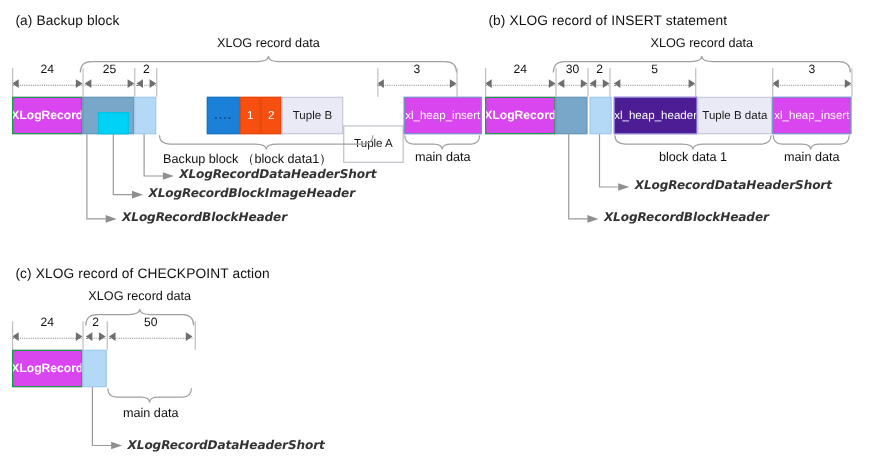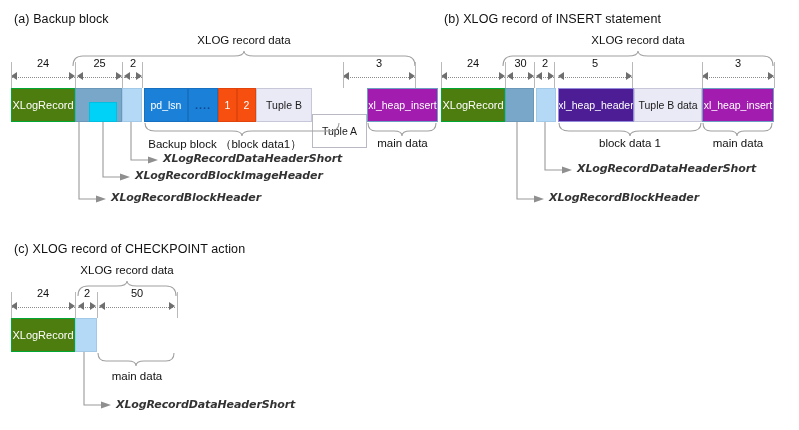--- a/index.html
+++ b/index.html
@@ -42,30 +42,30 @@
   .row{position:absolute;height:34px;}
   .box{
     position:absolute;top:0;height:34px;
     box-sizing:border-box;
     border:1px solid #9aa3ad;
     display:flex;align-items:center;justify-content:center;
     font-size:10.5px;
     white-space:nowrap;
     overflow:hidden;
   }
-  .c-green{background:#4d7c0f;border-color:#00a733;color:#ffffff;font-size:11px;}
+  .c-green{background:#d946ef;border-color:#00a733;color:#ffffff;font-size:11px;font-weight:bold;}
   .c-steel{background:#79a7c9;border-color:#6b97b8;}
   .c-cyan{background:#00d2f7;border-color:#00c0e2;}
   .c-lightblue{background:#b4d9f7;border-color:#a2c9e8;}
   .c-blue{background:#1b80d8;border-color:#1770c0;color:#ffffff;}
   .c-orange{background:#f74f10;border-color:#e2450b;color:#ffffff;}
   .c-lav{background:#eaeaf7;border-color:#c7c7da;color:#1a1a1a;}
   .c-white{background:#ffffff;border-color:#b9b9c4;color:#1a1a1a;}
   .c-purple{background:#4c1d95;border-color:#938bdb;color:#ffffff;}
-  .c-heap{background:#a21caf;border-color:#6b9ec2;color:#ffffff;}
+  .c-heap{background:#d946ef;border-color:#6b9ec2;color:#ffffff;}
   .dots{letter-spacing:1px;font-size:11px;font-weight:bold;color:#12488f;}
   
   .inner{position:absolute;box-sizing:border-box;}
   
   .brace{position:absolute;}
   .brace svg{display:block;overflow:visible;}
   .brace-label{
     position:absolute;font-size:11.5px;color:#111;
     white-space:nowrap;text-align:center;
   }
@@ -127,21 +127,20 @@
   <div class="stop" style="left:415px;top:62px;height:26px;"></div>
 
   <div class="row" style="left:0;top:88px;width:430px;">
     <div class="box c-green" style="left:11px;width:64px;">XLogRecord</div>
 
     <div class="box c-steel" style="left:75px;width:47px;"></div>
     <div class="inner c-cyan" style="left:89px;top:0;width:28px;height:20px;margin-top:14px;border:1px solid #00c0e2;background:#00d2f7;"></div>
 
     <div class="box c-lightblue" style="left:122px;width:20px;"></div>
 
-    <div class="box c-blue" style="left:144px;width:44px;">pd_lsn</div>
     <div class="box c-blue" style="left:188px;width:30px;">
       <span class="dots">....</span>
     </div>
     <div class="box c-orange" style="left:218px;width:19px;">1</div>
     <div class="box c-orange" style="left:237px;width:19px;">2</div>
     <div class="box c-lav" style="left:256px;width:56px;">Tuple B</div>
     <div class="box c-white" style="left:312px;width:55px;margin-top:26px;">Tuple A</div>
     <div class="box c-heap" style="left:367px;width:71px;">xl_heap_insert</div>
   </div>
 

